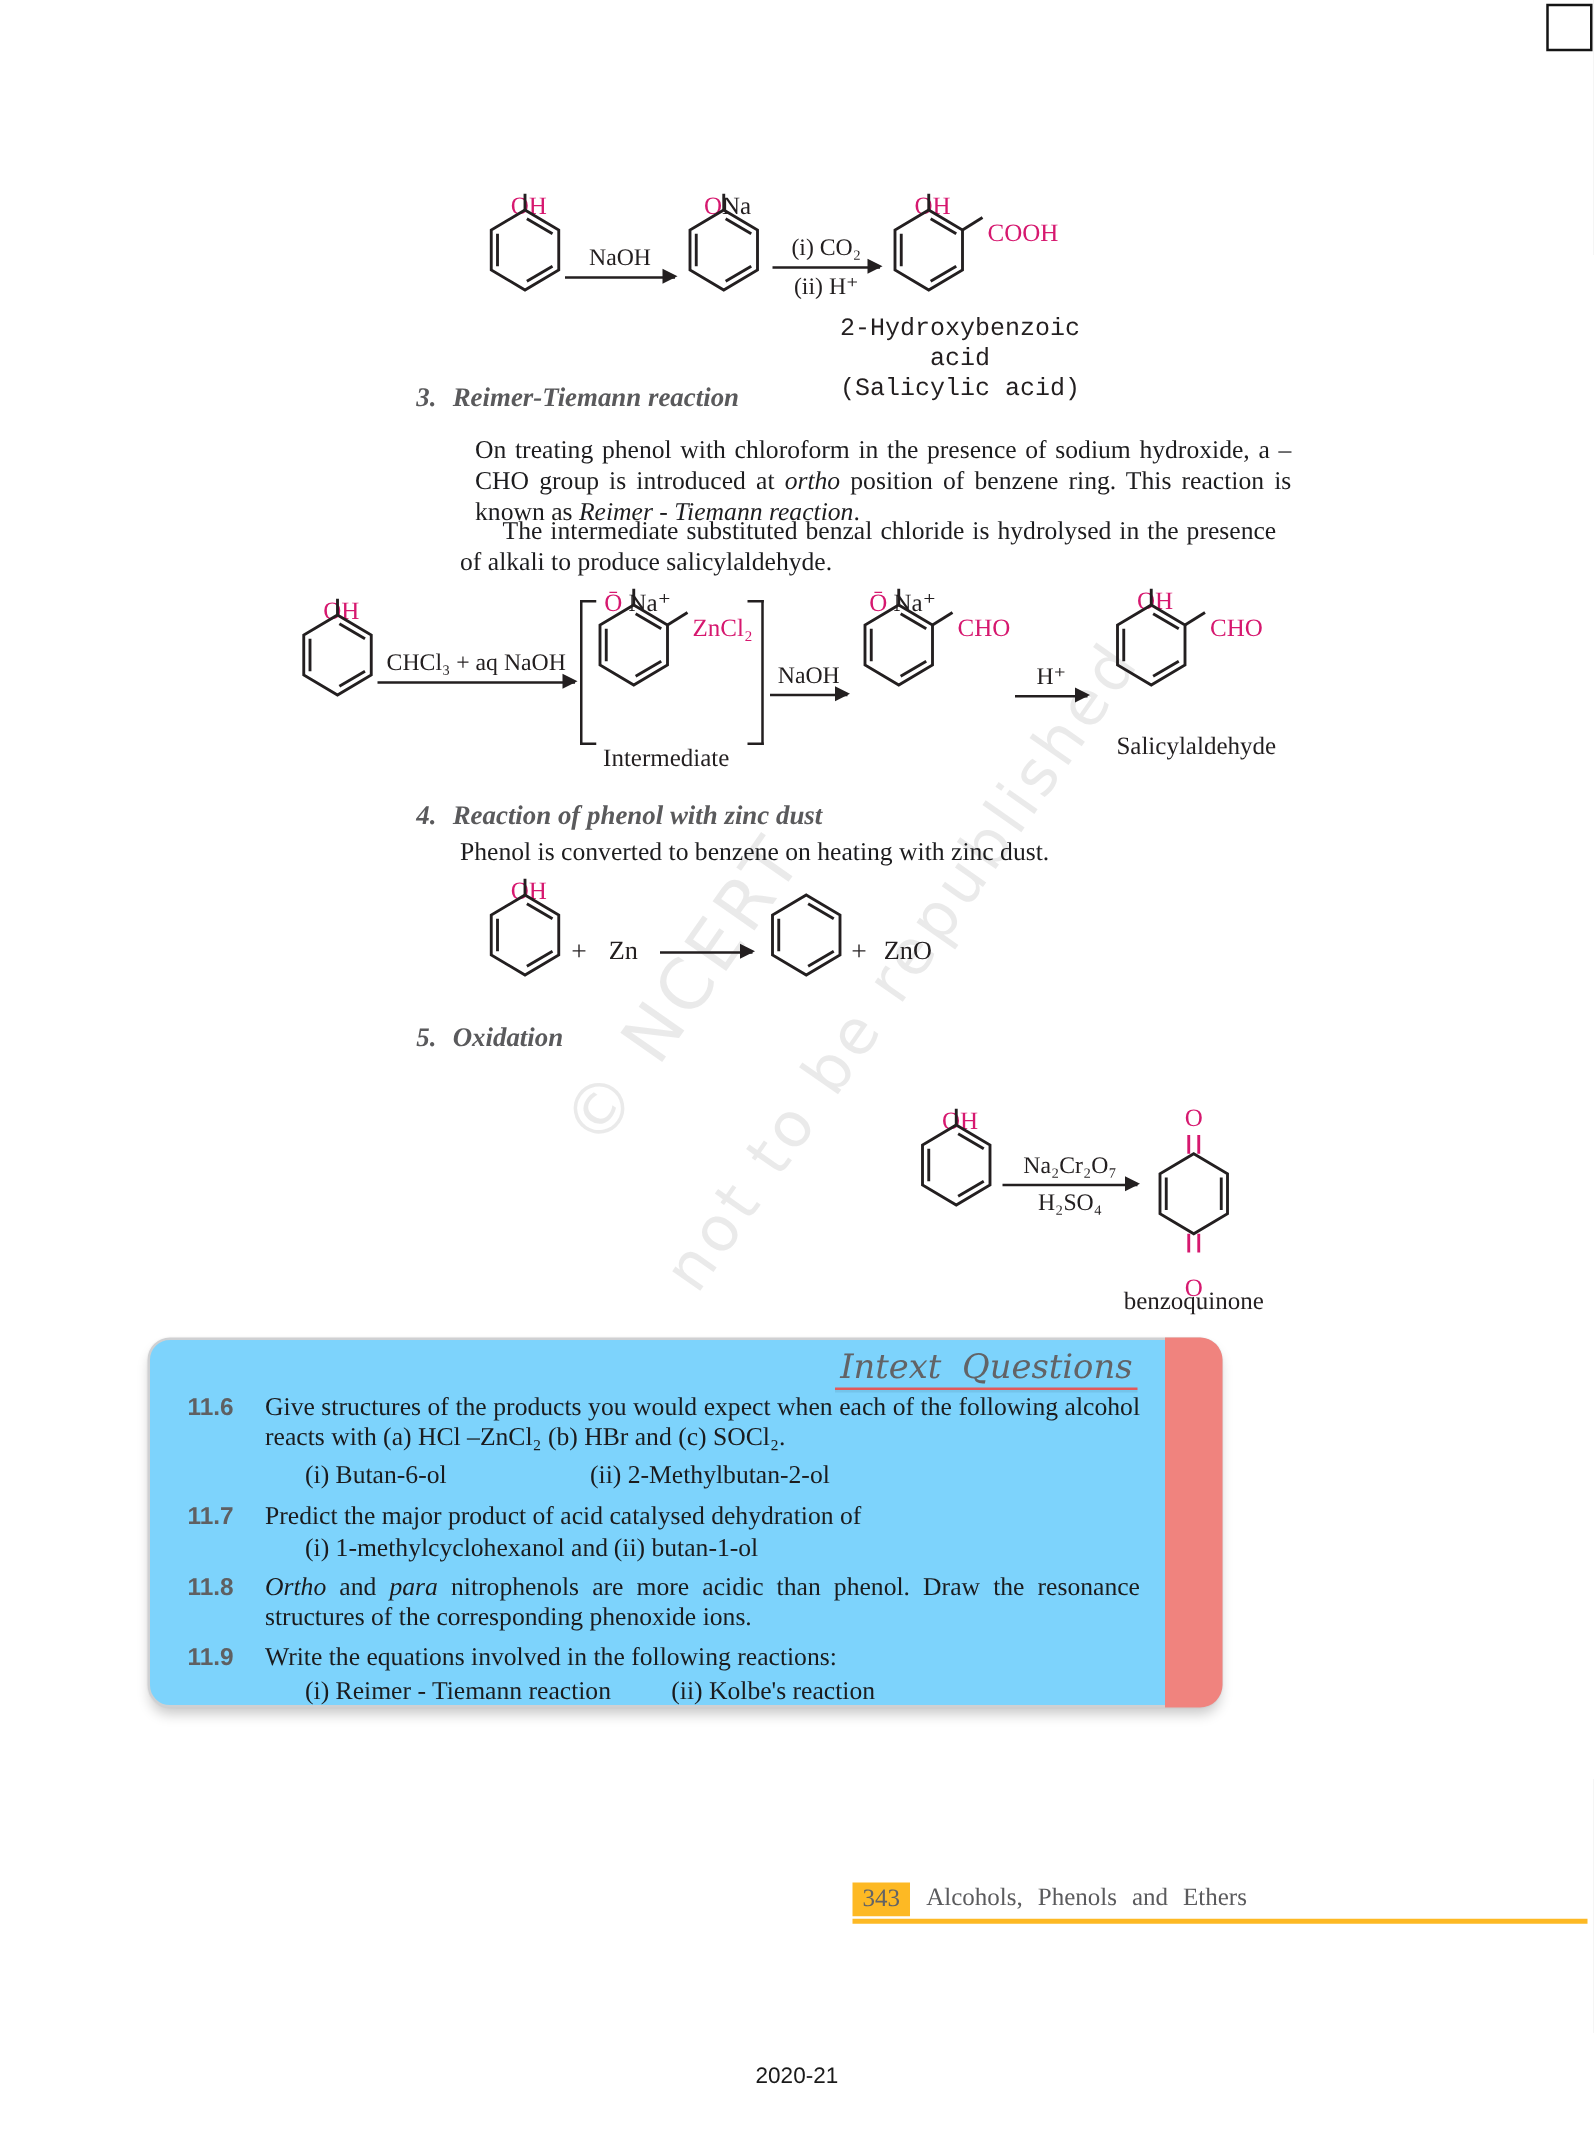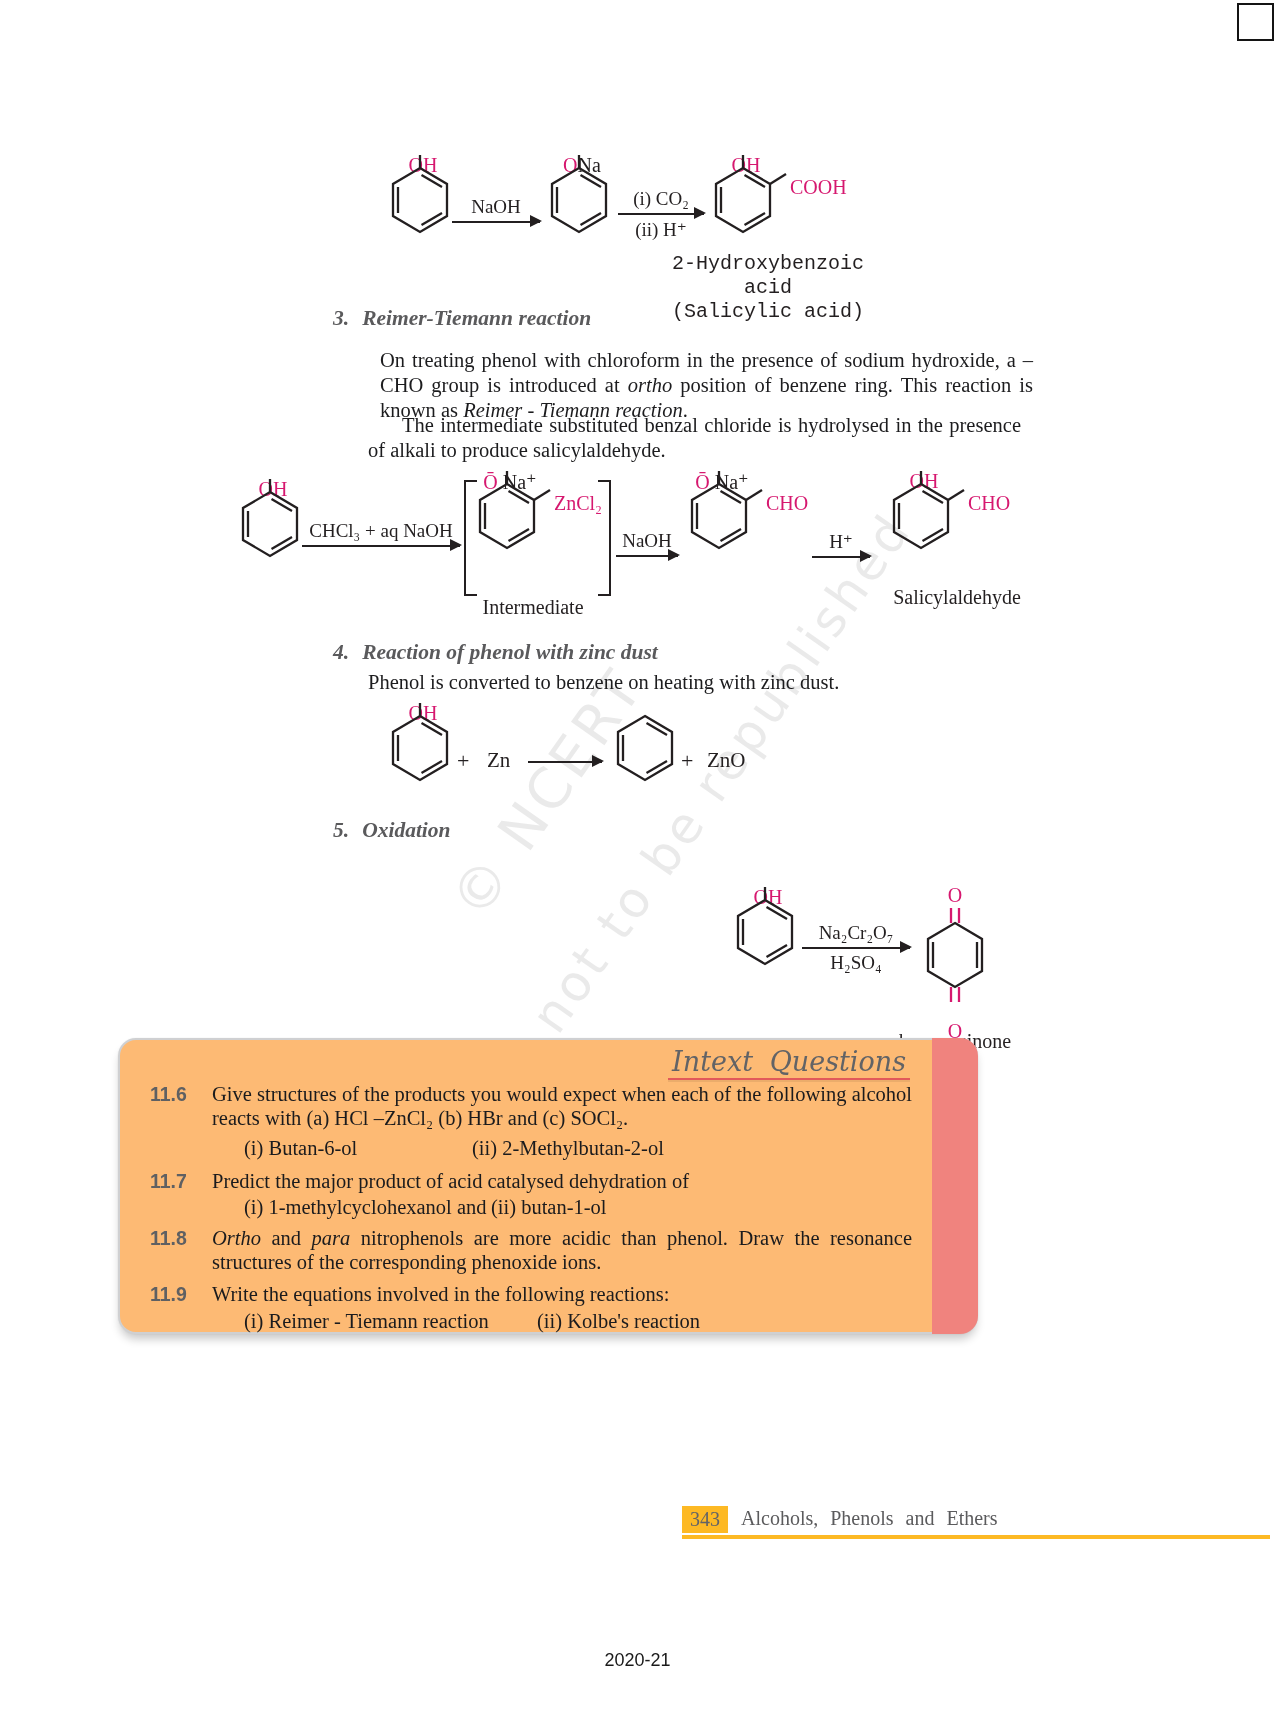--- a/index.html
+++ b/index.html
@@ -27,21 +27,21 @@
   .chem-caption{position:absolute;font-size:20px;text-align:center;color:#231f20;}
   
   .sec-head{position:absolute;display:flex;gap:13px;font-size:21.5px;font-weight:bold;font-style:italic;color:#5a5a5c;}
   .para{position:absolute;font-size:20.5px;line-height:25px;text-align:justify;color:#1c1c1e;}
   .indent{text-indent:34px;}
   .it{font-style:italic;}
   
   .wm{position:absolute;font-size:56px;color:rgba(90,90,95,0.13);white-space:nowrap;
       transform:rotate(-55deg);transform-origin:left top;font-family:"DejaVu Sans",sans-serif;letter-spacing:4px;}
   
-  .intext{position:absolute;left:118px;top:1038px;width:856px;height:292px;background:#fdba74;
+  .intext{position:absolute;left:118px;top:1070px;width:856px;height:292px;background:#7dd3fc;
           border:2px solid #cfd0d2;border-radius:18px;
           box-shadow:0 7px 10px -2px rgba(0,0,0,0.22), 0 0 0 1px rgba(0,0,0,0.02);}
   .pink-bar{position:absolute;top:-2px;bottom:-2px;right:-2px;width:46px;background:#f0837e;border-radius:0 18px 18px 0;}
   .intext-head{position:absolute;top:6px;right:66px;font-size:27px;font-style:italic;color:#626366;
                font-family:"DejaVu Serif",serif;word-spacing:8px;padding:0 4px 1px 4px;
                border-bottom:2px solid #e2595a;box-shadow:0 2px 0 rgba(0,0,0,0.07);}
   .q{position:absolute;left:30px;font-size:20.5px;color:#1b1b1d;}
   .qnum{position:absolute;left:0;top:1px;width:56px;font-weight:bold;color:#5f6062;
         font-family:"Liberation Sans","DejaVu Sans",sans-serif;font-size:19.5px;}
   .qtext{display:block;margin-left:62px;width:700px;line-height:24px;text-align:justify;}

